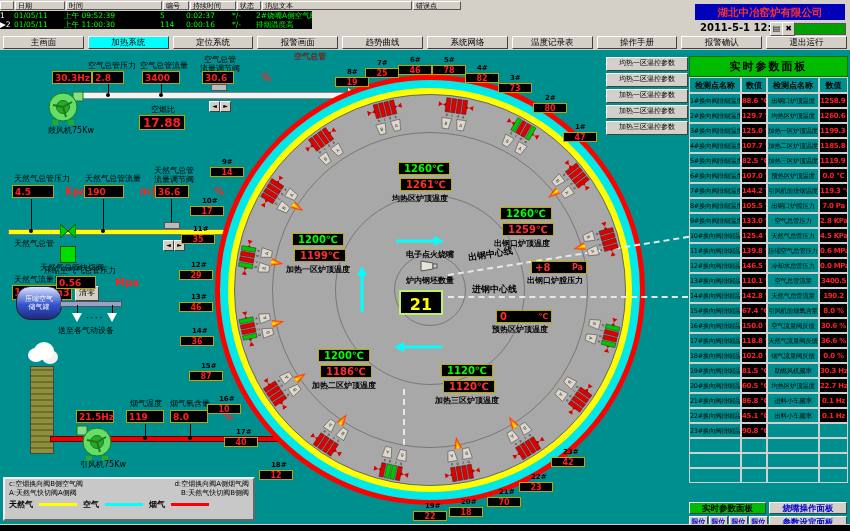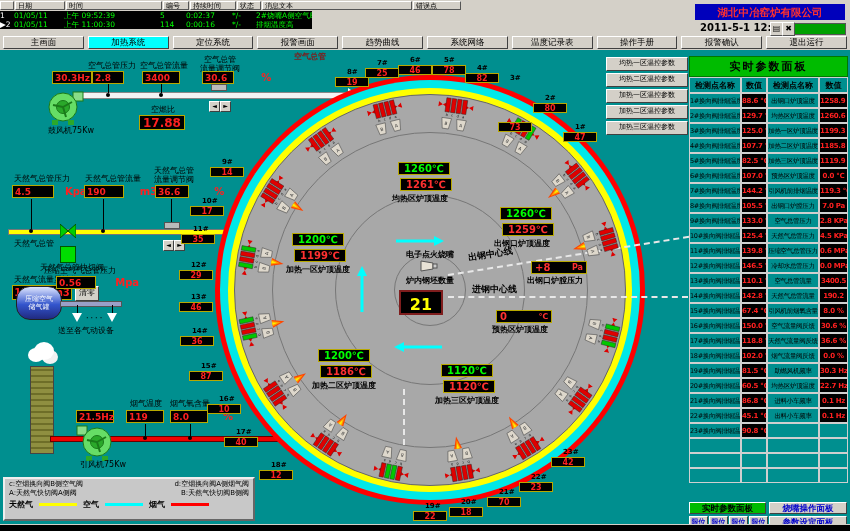--- a/index.html
+++ b/index.html
@@ -248,21 +248,21 @@
     <div class="clbl" style="left:468px;top:248px;transform:rotate(-9deg);">出钢中心线</div>
     <div class="clbl" style="left:472px;top:283px;">进钢中心线</div>
     <div class="dash" style="left:404px;top:388px;width:56px;transform:rotate(90deg);transform-origin:left center;"></div>
 
     <div class="lbl c" style="left:390px;top:250px;width:80px;font-weight:bold;">电子点火烧嘴</div>
     <svg class="abs" style="left:420px;top:260px;" width="18" height="12">
         <polygon points="1,1 13,3 13,9 1,11" fill="#e8e2d6" stroke="#555"></polygon>
         <rect x="13" y="4" width="4" height="4" fill="#ccc" stroke="#555"></rect>
       </svg>
     <div class="lbl c" style="left:390px;top:276px;width:80px;font-weight:bold;">炉内钢坯数量</div>
-    <div class="abs" style="left:399px;top:290px;width:44px;height:25px;background:#000;border:2px solid #7f1d1d;color:#ffff00;font-size:16px;font-weight:bold;text-align:center;line-height:25px;box-sizing:border-box;">21</div>
+    <div class="abs" style="left:399px;top:290px;width:44px;height:25px;background:#000;border:2px solid #bef264;color:#ffff00;font-size:16px;font-weight:bold;text-align:center;line-height:25px;box-sizing:border-box;">21</div>
 
     <div id="stations">
         <div class="station" style="left: 575.337px; top: 215.59px; transform: rotate(74deg) scale(0.88);"><svg width="40" height="54" viewBox="0 0 40 54">
       <polygon points="0,8 5,11 0,14" fill="#dd0000"></polygon>
             <polygon points="10,8 5,11 10,14" fill="#dd0000"></polygon>
       <polygon points="30,8 35,11 30,14" fill="#dd0000"></polygon>
             <polygon points="40,8 35,11 40,14" fill="#dd0000"></polygon>
       <rect x="8.5" y="3" width="5" height="16" fill="#e00000" stroke="#222" stroke-width="0.5"></rect>
             <rect x="14.8" y="3" width="5" height="16" fill="#e00000" stroke="#222" stroke-width="0.5"></rect>
             <rect x="21.1" y="3" width="5" height="16" fill="#e00000" stroke="#222" stroke-width="0.5"></rect>
@@ -600,21 +600,21 @@
           <span style="font-size:8px;">Pa</span>
         </div>
         <div class="lbl" style="left: 527px; top: 276px; font-weight: bold; white-space: nowrap;">出钢口炉膛压力</div>
       </div>
     <div id="sensors">
         <div class="sensor-lbl" style="left: 575px; top: 123px;">1#</div>
         <div class="sensor-box" style="left: 563px; top: 132px;">47</div>
         <div class="sensor-lbl" style="left: 545px; top: 94px;">2#</div>
         <div class="sensor-box" style="left: 533px; top: 103px;">80</div>
         <div class="sensor-lbl" style="left: 510px; top: 74px;">3#</div>
-        <div class="sensor-box" style="left: 498px; top: 83px; margin-top: 39px;">73</div>
+        <div class="sensor-box" style="left: 498px; top: 83px;">73</div>
         <div class="sensor-lbl" style="left: 477px; top: 64px;">4#</div>
         <div class="sensor-box" style="left: 465px; top: 73px;">82</div>
         <div class="sensor-lbl" style="left: 444px; top: 56px;">5#</div>
         <div class="sensor-box" style="left: 432px; top: 65px;">78</div>
         <div class="sensor-lbl" style="left: 410px; top: 56px;">6#</div>
         <div class="sensor-box" style="left: 398px; top: 65px;">46</div>
         <div class="sensor-lbl" style="left: 377px; top: 59px;">7#</div>
         <div class="sensor-box" style="left: 365px; top: 68px;">25</div>
         <div class="sensor-lbl" style="left: 347px; top: 68px;">8#</div>
         <div class="sensor-box" style="left: 335px; top: 77px;">19</div>

